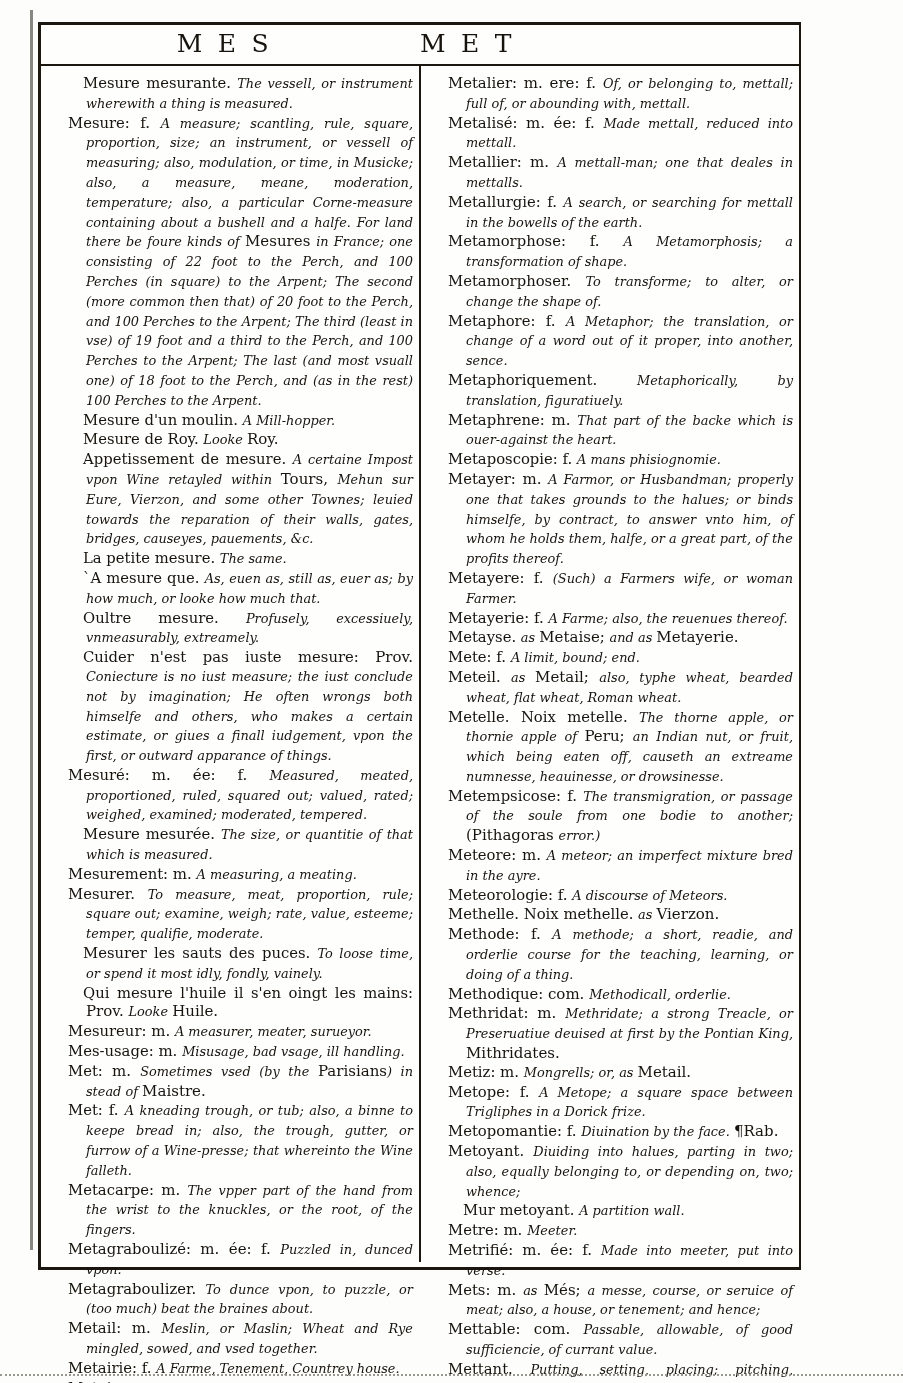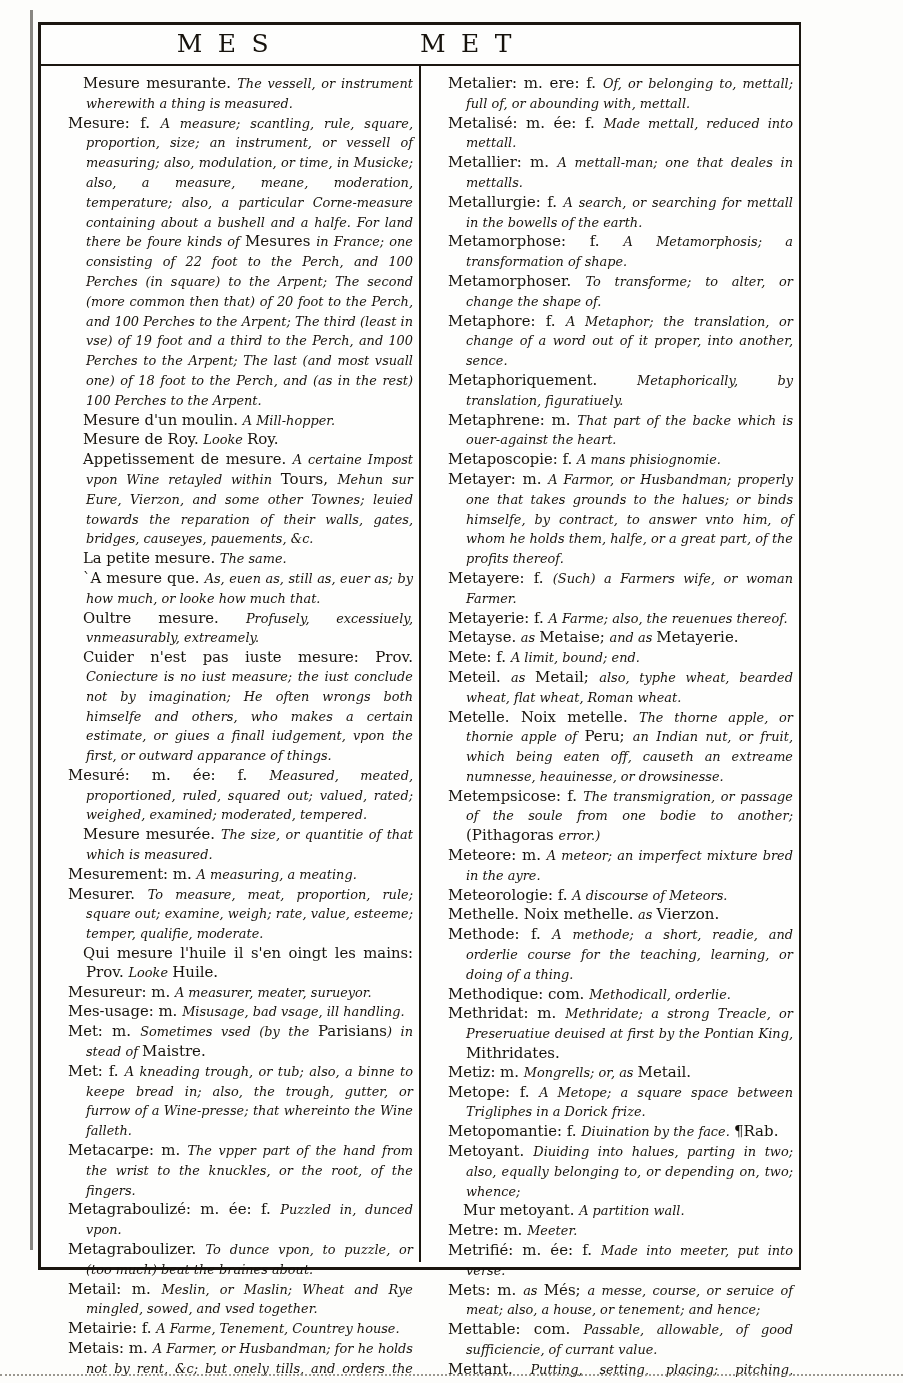--- a/index.html
+++ b/index.html
@@ -79,20 +79,21 @@
         <p class="entry sub"><span class="run-h">Mesure de Roy. </span><span class="run-i">Looke </span><span class="run-r">Roy.</span></p>
         <p class="entry sub"><span class="run-h">Appetissement de mesure. </span><span class="run-i">A certaine Impost vpon Wine retayled within </span><span class="run-r">Tours, </span><span class="run-i">Mehun sur Eure, Vierzon, and some other Townes; leuied towards the reparation of their walls, gates, bridges, causeyes, pauements, &amp;c.</span></p>
         <p class="entry sub"><span class="run-h">La petite mesure. </span><span class="run-i">The same.</span></p>
         <p class="entry sub"><span class="run-h">`A mesure que. </span><span class="run-i">As, euen as, still as, euer as; by how much, or looke how much that.</span></p>
         <p class="entry sub"><span class="run-h">Oultre mesure. </span><span class="run-i">Profusely, excessiuely, vnmeasurably, extreamely.</span></p>
         <p class="entry sub"><span class="run-h">Cuider n'est pas iuste mesure: </span><span class="run-r">Prov. </span><span class="run-i">Coniecture is no iust measure; the iust conclude not by imagination; He often wrongs both himselfe and others, who makes a certain estimate, or giues a finall iudgement, vpon the first, or outward apparance of things.</span></p>
         <p class="entry"><span class="run-h">Mesuré: </span><span class="run-r">m. ée: f. </span><span class="run-i">Measured, meated, proportioned, ruled, squared out; valued, rated; weighed, examined; moderated, tempered.</span></p>
         <p class="entry sub"><span class="run-h">Mesure mesurée. </span><span class="run-i">The size, or quantitie of that which is measured.</span></p>
         <p class="entry"><span class="run-h">Mesurement: </span><span class="run-r">m. </span><span class="run-i">A measuring, a meating.</span></p>
         <p class="entry"><span class="run-h">Mesurer. </span><span class="run-i">To measure, meat, proportion, rule; square out; examine, weigh; rate, value, esteeme; temper, qualifie, moderate.</span></p>
+        <p class="entry sub"><span class="run-h">Mesurer les sauts des puces. </span><span class="run-i">To loose time, or spend it most idly, fondly, vainely.</span></p>
         <p class="entry sub"><span class="run-h">Qui mesure l'huile il s'en oingt les mains: </span><span class="run-r">Prov. </span><span class="run-i">Looke </span><span class="run-r">Huile.</span></p>
         <p class="entry"><span class="run-h">Mesureur: </span><span class="run-r">m. </span><span class="run-i">A measurer, meater, surueyor.</span></p>
         <p class="entry"><span class="run-h">Mes-usage: </span><span class="run-r">m. </span><span class="run-i">Misusage, bad vsage, ill handling.</span></p>
         <p class="entry"><span class="run-h">Met: </span><span class="run-r">m. </span><span class="run-i">Sometimes vsed (by the </span><span class="run-r">Parisians</span><span class="run-i">) in stead of </span><span class="run-r">Maistre.</span></p>
         <p class="entry"><span class="run-h">Met: </span><span class="run-r">f. </span><span class="run-i">A kneading trough, or tub; also, a binne to keepe bread in; also, the trough, gutter, or furrow of a Wine-presse; that whereinto the Wine falleth.</span></p>
         <p class="entry"><span class="run-h">Metacarpe: </span><span class="run-r">m. </span><span class="run-i">The vpper part of the hand from the wrist to the knuckles, or the root, of the fingers.</span></p>
         <p class="entry"><span class="run-h">Metagraboulizé: </span><span class="run-r">m. ée: f. </span><span class="run-i">Puzzled in, dunced vpon.</span></p>
         <p class="entry"><span class="run-h">Metagraboulizer. </span><span class="run-i">To dunce vpon, to puzzle, or (too much) beat the braines about.</span></p>
         <p class="entry"><span class="run-h">Metail: </span><span class="run-r">m. </span><span class="run-i">Meslin, or Maslin; Wheat and Rye mingled, sowed, and vsed together.</span></p>
         <p class="entry"><span class="run-h">Metairie: </span><span class="run-r">f. </span><span class="run-i">A Farme, Tenement, Countrey house.</span></p>

